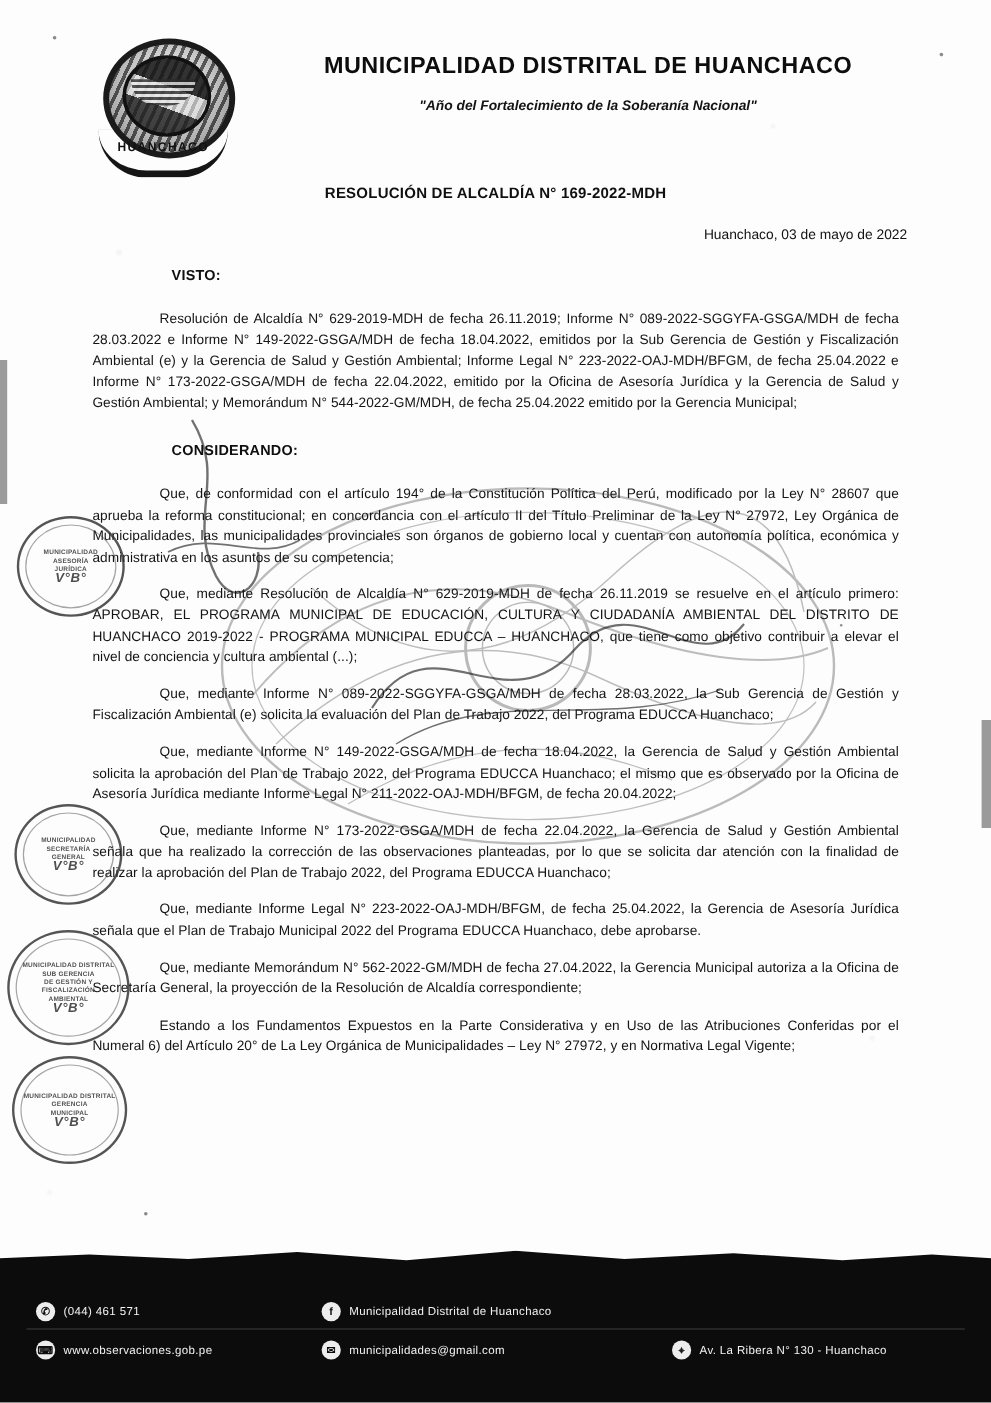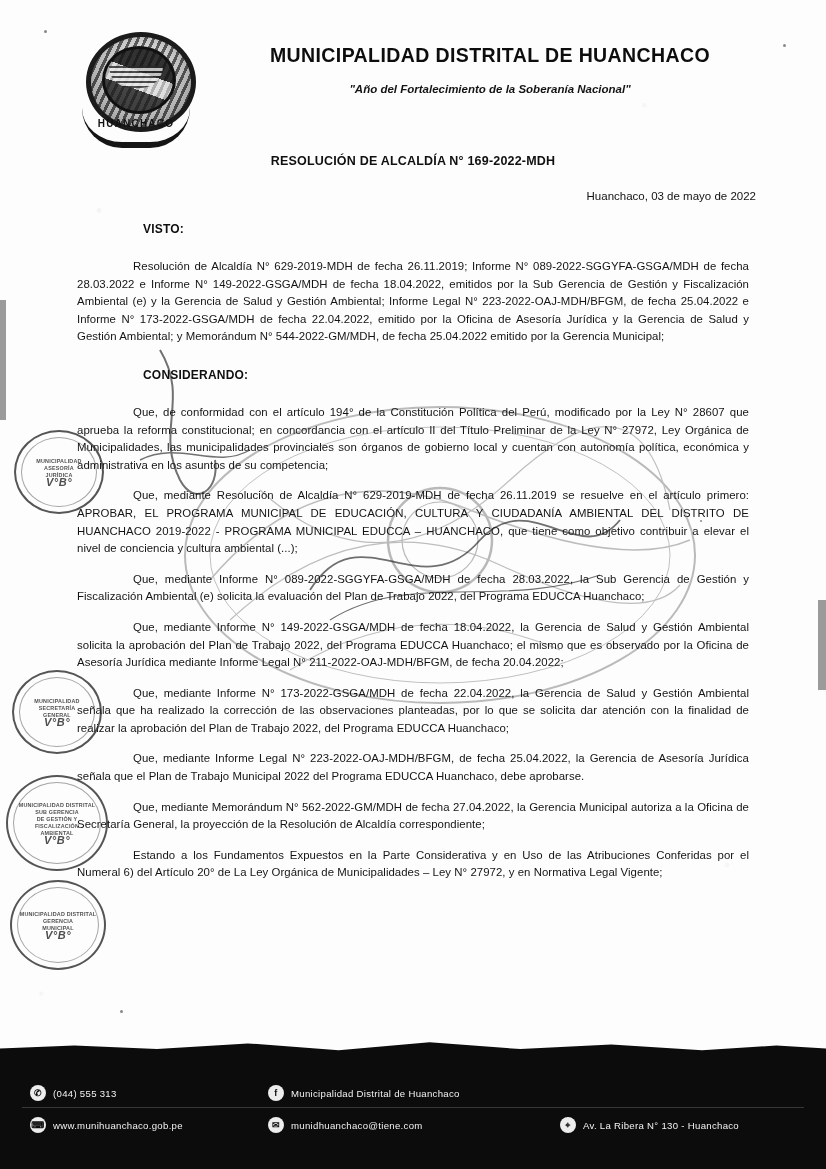--- a/index.html
+++ b/index.html
@@ -386,36 +386,36 @@
   <div class="edge-mark" style="left:818px; top:600px; width:8px; height:90px;"></div>
 
   <div class="grain"></div>
 
   <div class="footer">
     <div class="topwave"></div>
     <div class="divider"></div>
 
     <div class="footer-row r1 c1">
       <span class="f-ico">✆</span>
-      <span>(044) 555 313</span>
+      <span>(044) 461 571</span>
     </div>
 
     <div class="footer-row r1 c2">
       <span class="f-ico">f</span>
       <span>Municipalidad Distrital de Huanchaco</span>
     </div>
 
     <div class="footer-row r2 c1">
       <span class="f-ico">⌨</span>
-      <span>www.munihuanchaco.gob.pe</span>
+      <span>www.observaciones.gob.pe</span>
     </div>
 
     <div class="footer-row r2 c2">
       <span class="f-ico">✉</span>
-      <span>munidhuanchaco@tiene.com</span>
+      <span>municipalidades@gmail.com</span>
     </div>
 
     <div class="footer-row r2 c3">
       <span class="f-ico">⌖</span>
       <span>Av. La Ribera N° 130 - Huanchaco</span>
     </div>
   </div>
 
 </div>
 

